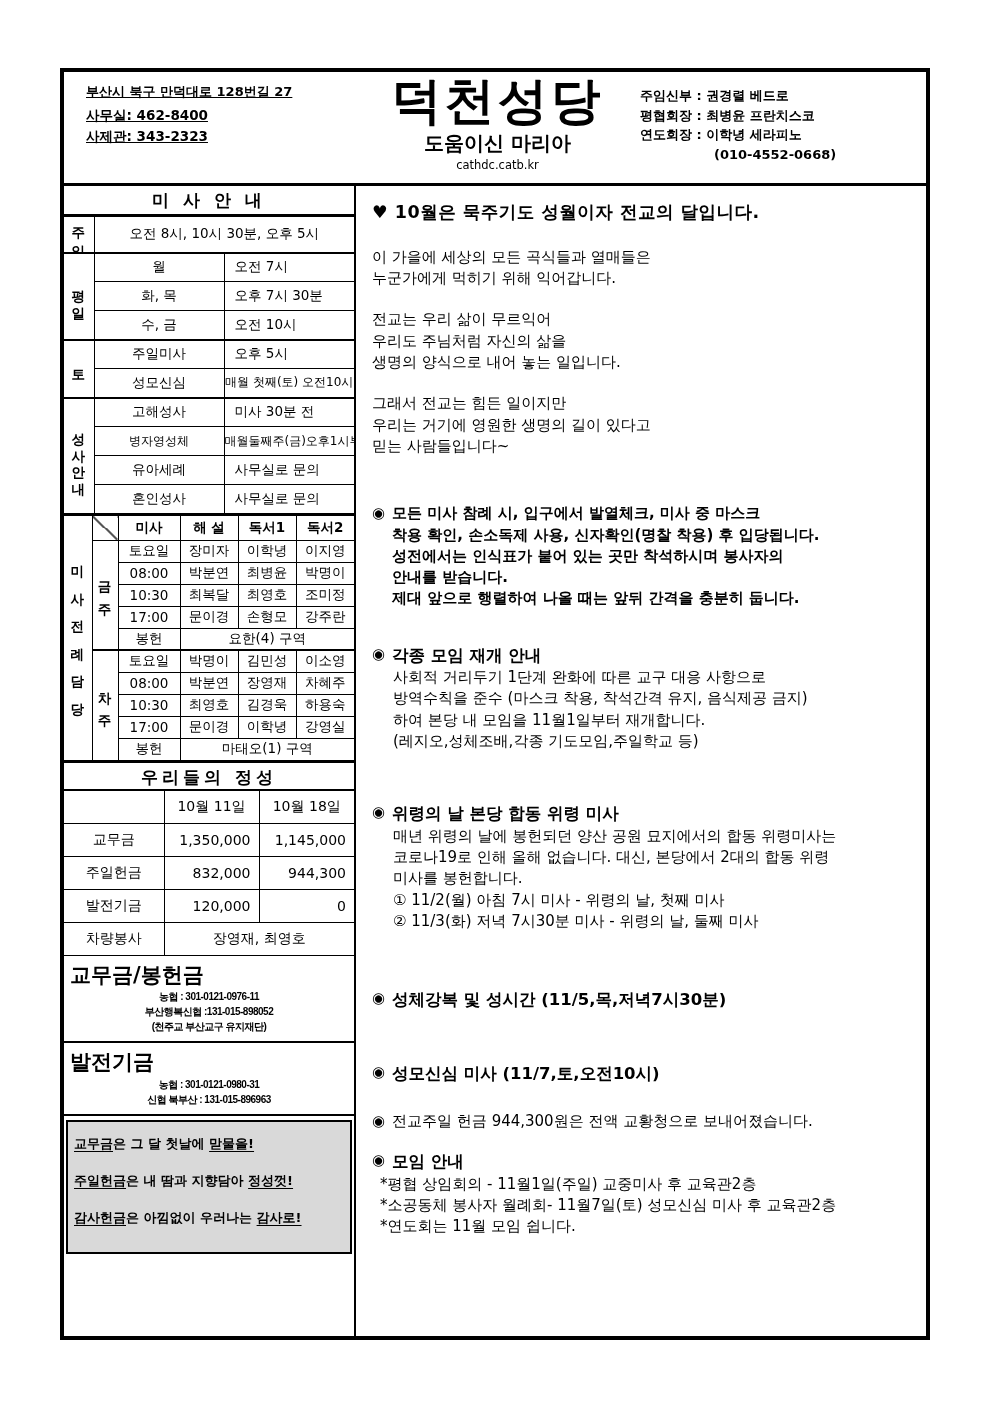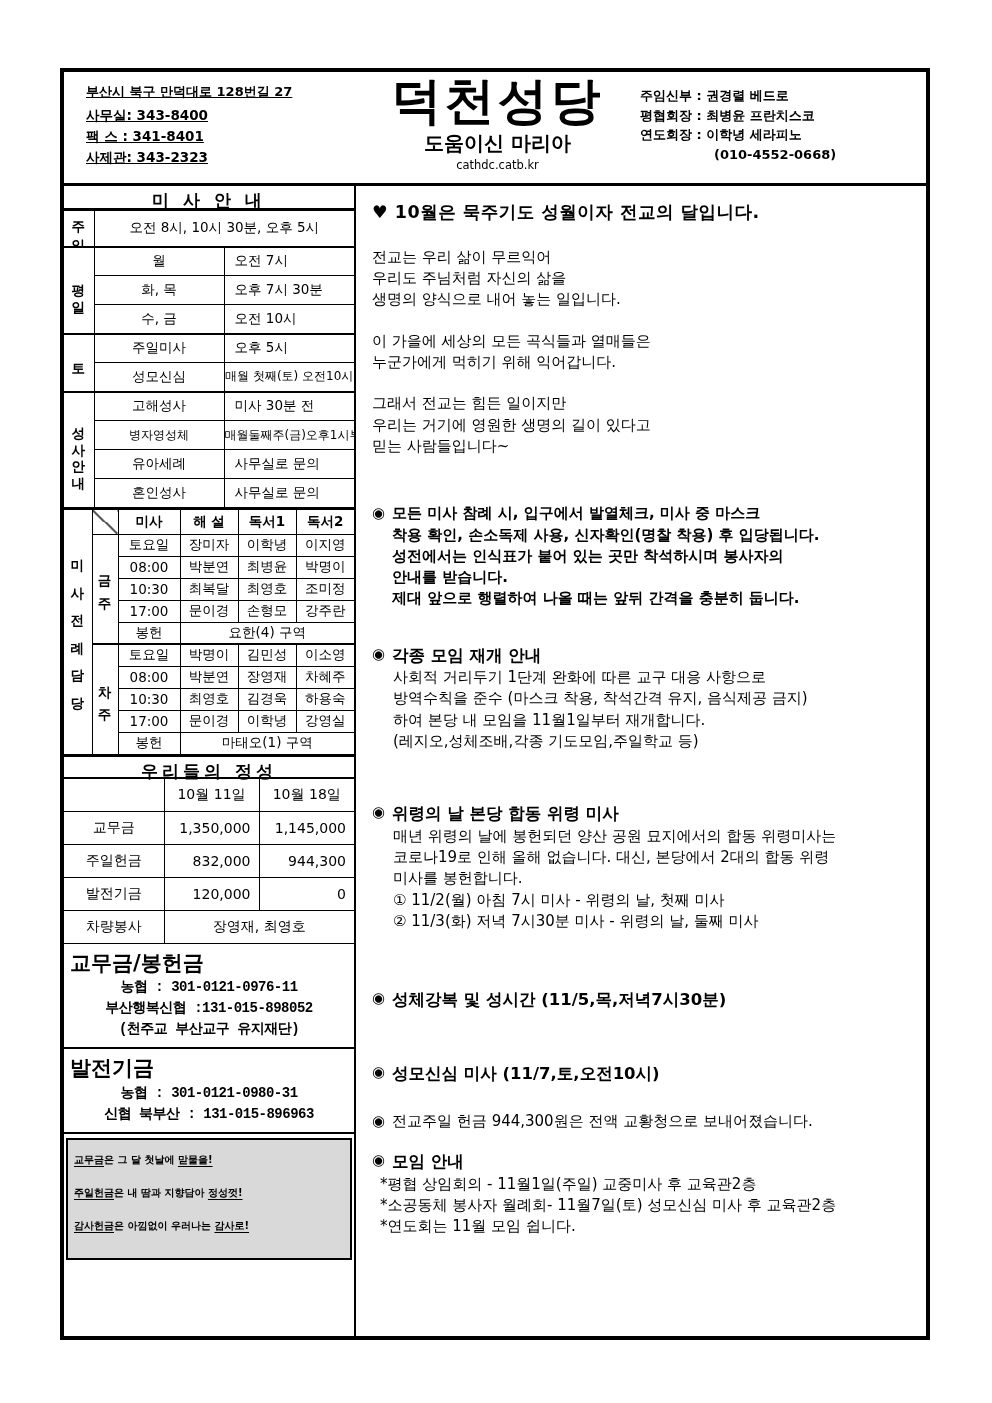--- a/index.html
+++ b/index.html
@@ -22,21 +22,21 @@
   .hdr-title { font-size:50px; font-weight:700; letter-spacing:3px; line-height:1.1; }
   .hdr-sub { font-size:20px; font-weight:bold; margin-top:1px; }
   .hdr-web { font-size:11.5px; margin-top:1px; }
   .hdr-right { width:290px; padding:14px 8px 0 4px; font-size:13px; font-weight:bold; line-height:1.5; }
   .hdr-right .phone { padding-left:74px; }
   
   .main { flex:1; display:flex; min-height:0; }
   .lcol { width:292px; border-right:2px solid #000; display:flex; flex-direction:column; }
   .rcol { flex:1; padding:14px 10px 0 16px; font-size:15px; line-height:1.42; }
   
-  .secbar { height:24px; line-height:28px; text-align:center; font-size:17px; font-weight:bold;
+  .secbar { height:30px; line-height:28px; text-align:center; font-size:17px; font-weight:bold;
             border-bottom:2px solid #000; letter-spacing:4px; }
   table { border-collapse:collapse; width:100%; table-layout:fixed; }
   td { border:1px solid #000; text-align:center; font-size:13.5px; overflow:hidden; white-space:nowrap; }
   .vlabel { writing-mode:vertical-rl; text-orientation:upright; letter-spacing:3px;
             font-weight:bold; margin:0 auto; }
   
   .mass td { height:29px; }
   .mass tr.r1 td { height:36px; }
   .mass td.ca { width:30px; border-left:none; }
   .mass td.cb { width:102px; }
@@ -55,26 +55,26 @@
   .lit tr.grp td { border-top:2px solid #000; }
   .diag { background-image:linear-gradient(to top right, transparent 47%, #555 47%, #555 53%, transparent 53%); }
   
   .off td { height:33px; font-size:14px; }
   .off td.cl { width:100px; }
   .off td.num { text-align:right; padding-right:8px; }
   .off tr.hd td { border-top:none; }
   
   .acct { border-bottom:2px solid #000; padding:5px 6px 7px 6px; }
   .acct .t { font-size:21px; font-weight:bold; text-align:left; line-height:1.35; }
-  .acct .ln { font-size:14px; font-weight:bold; text-align:center; line-height:1.5;
-              font-family:Liberation Mono, monospace; letter-spacing:-0.5px; }
+  .acct .ln { font-size:10px; font-weight:bold; text-align:center; line-height:1.5;
+              font-family:Liberation Sans, sans-serif; letter-spacing:-0.5px; }
   .acct:first-of-type { border-top:none; }
   
   .gray { margin:4px 2px 0 2px; background:#d9d9d9; border:2px solid #000; padding:13px 8px 6px 6px; }
-  .slogan { font-size:10px; font-weight:bold; margin-bottom:19px; white-space:nowrap; }
+  .slogan { font-size:13px; font-weight:bold; margin-bottom:19px; white-space:nowrap; }
   .slogan .u { text-decoration:underline; text-underline-offset:3px; }
   
   .headline { font-size:17.5px; font-weight:bold; margin-bottom:22px; letter-spacing:0.5px; }
   .para { white-space:pre-line; margin-bottom:20px; }
   .bullet-sec { margin-bottom:34px; }
   .bullet-line { display:flex; }
   .bullet { margin-right:7px; }
   .sec-title { font-size:16.5px; font-weight:bold; }
   .sec-body { white-space:pre-line; padding-left:21px; }
   .bold-body { font-weight:bold; }
@@ -85,22 +85,21 @@
   .mb-mission { margin-bottom:18px; }
 </style>
 </head>
 <body>
 
 <div class="sheet">
 
   <div class="hdr">
     <div class="hdr-left">
       <div class="addr">부산시 북구 만덕대로 128번길 27</div>
-      <div>사무실: 343-8400</div>
-      <div>팩 스 : 341-8401</div>
+      <div>사무실: 462-8400</div>
       <div>사제관: 343-2323</div>
     </div>
     <div class="hdr-center">
       <div class="hdr-title">덕천성당</div>
       <div class="hdr-sub">도움이신 마리아</div>
       <div class="hdr-web">cathdc.catb.kr</div>
     </div>
     <div class="hdr-right">
       <div>주임신부 : 권경렬 베드로</div>
       <div>평협회장 : 최병윤 프란치스코</div>
@@ -297,25 +296,25 @@
         <div class="slogan"><span class="u">주일헌금</span><span>은 내 땀과 지향담아 </span><span class="u">정성껏!</span></div>
         <div class="slogan"><span class="u">감사헌금</span><span>은 아낌없이 우러나는 </span><span class="u">감사로!</span></div>
       </div>
 
     </div>
 
     <div class="rcol">
 
       <div class="headline">♥ 10월은 묵주기도 성월이자 전교의 달입니다.</div>
 
+      <div class="para">이 가을에 세상의 모든 곡식들과 열매들은
+누군가에게 먹히기 위해 익어갑니다.</div>
       <div class="para">전교는 우리 삶이 무르익어
 우리도 주님처럼 자신의 삶을
 생명의 양식으로 내어 놓는 일입니다.</div>
-      <div class="para">이 가을에 세상의 모든 곡식들과 열매들은
-누군가에게 먹히기 위해 익어갑니다.</div>
       <div class="para" style="margin-bottom:46px">그래서 전교는 힘든 일이지만
 우리는 거기에 영원한 생명의 길이 있다고
 믿는 사람들입니다~</div>
 
       <div class="bullet-sec">
         <div class="bullet-line">
           <span class="bullet">◉</span>
           <div class="sec-body bold-body" style="padding-left:0">모든 미사 참례 시, 입구에서 발열체크, 미사 중 마스크
 착용  확인, 손소독제 사용, 신자확인(명찰 착용) 후 입당됩니다.
 성전에서는 인식표가 붙어 있는 곳만 착석하시며 봉사자의

